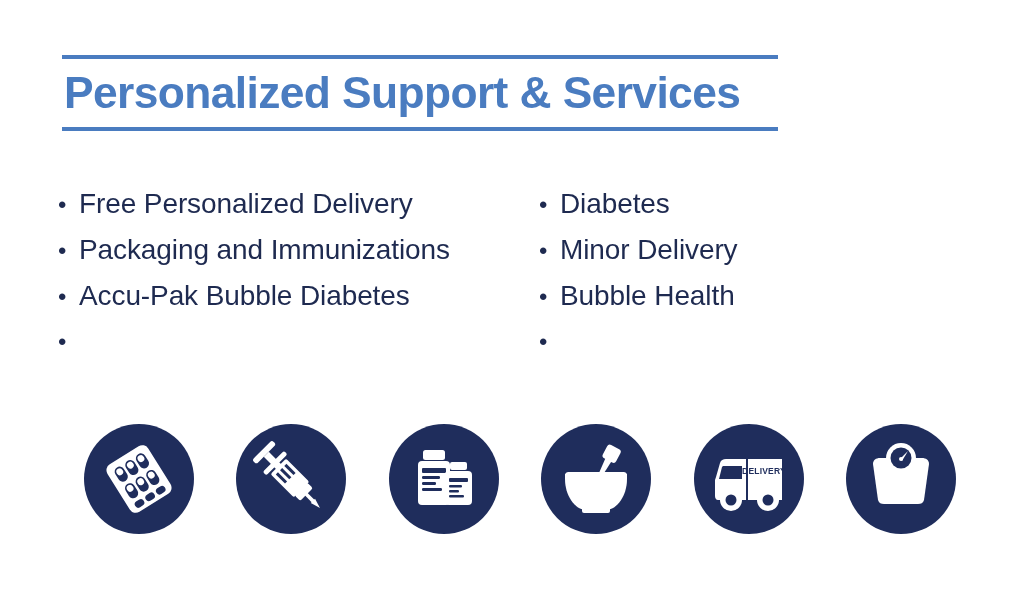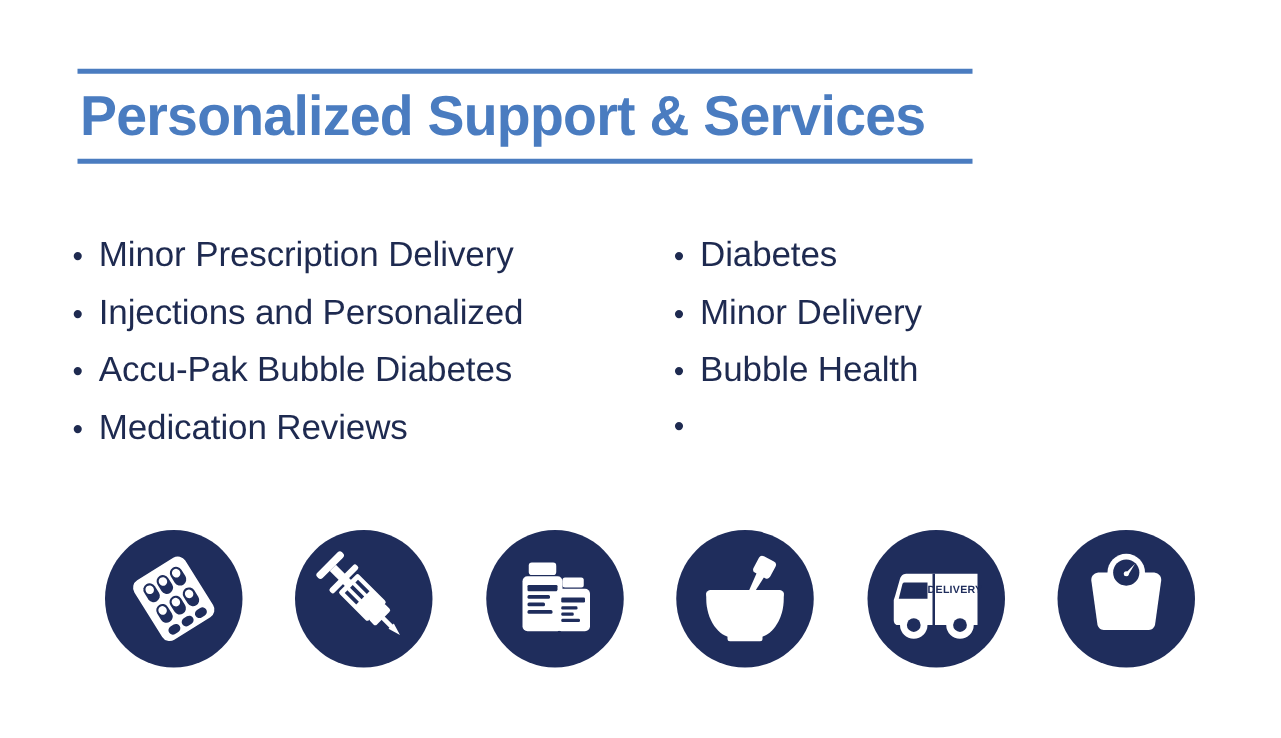--- a/index.html
+++ b/index.html
@@ -113,33 +113,32 @@
   <div class="rule" id="title-rule-top"></div>
   <div id="page-title">Personalized Support &amp; Services</div>
   <div class="rule" id="title-rule-bottom"></div>
 </div>
 
 <div id="services-lists">
 
   <div class="service-column" id="service-column-left">
     <div class="service-item">
       <span class="service-bullet">•</span>
-      <span class="service-label">Minor Prescription Delivery</span>
-    </div>
-    <div class="service-item">
-      <span class="service-bullet">•</span>
-      <span class="service-label">Injections and Personalized</span>
+      <span class="service-label">Free Personalized Delivery</span>
+    </div>
+    <div class="service-item">
+      <span class="service-bullet">•</span>
+      <span class="service-label">Packaging and Immunizations</span>
     </div>
     <div class="service-item">
       <span class="service-bullet">•</span>
       <span class="service-label">Accu-Pak Bubble Diabetes</span>
     </div>
     <div class="service-item">
       <span class="service-bullet">•</span>
-      <span class="service-label">Medication Reviews</span>
     </div>
   </div>
 
   <div class="service-column" id="service-column-right">
     <div class="service-item">
       <span class="service-bullet">•</span>
       <span class="service-label">Diabetes</span>
     </div>
     <div class="service-item">
       <span class="service-bullet">•</span>

